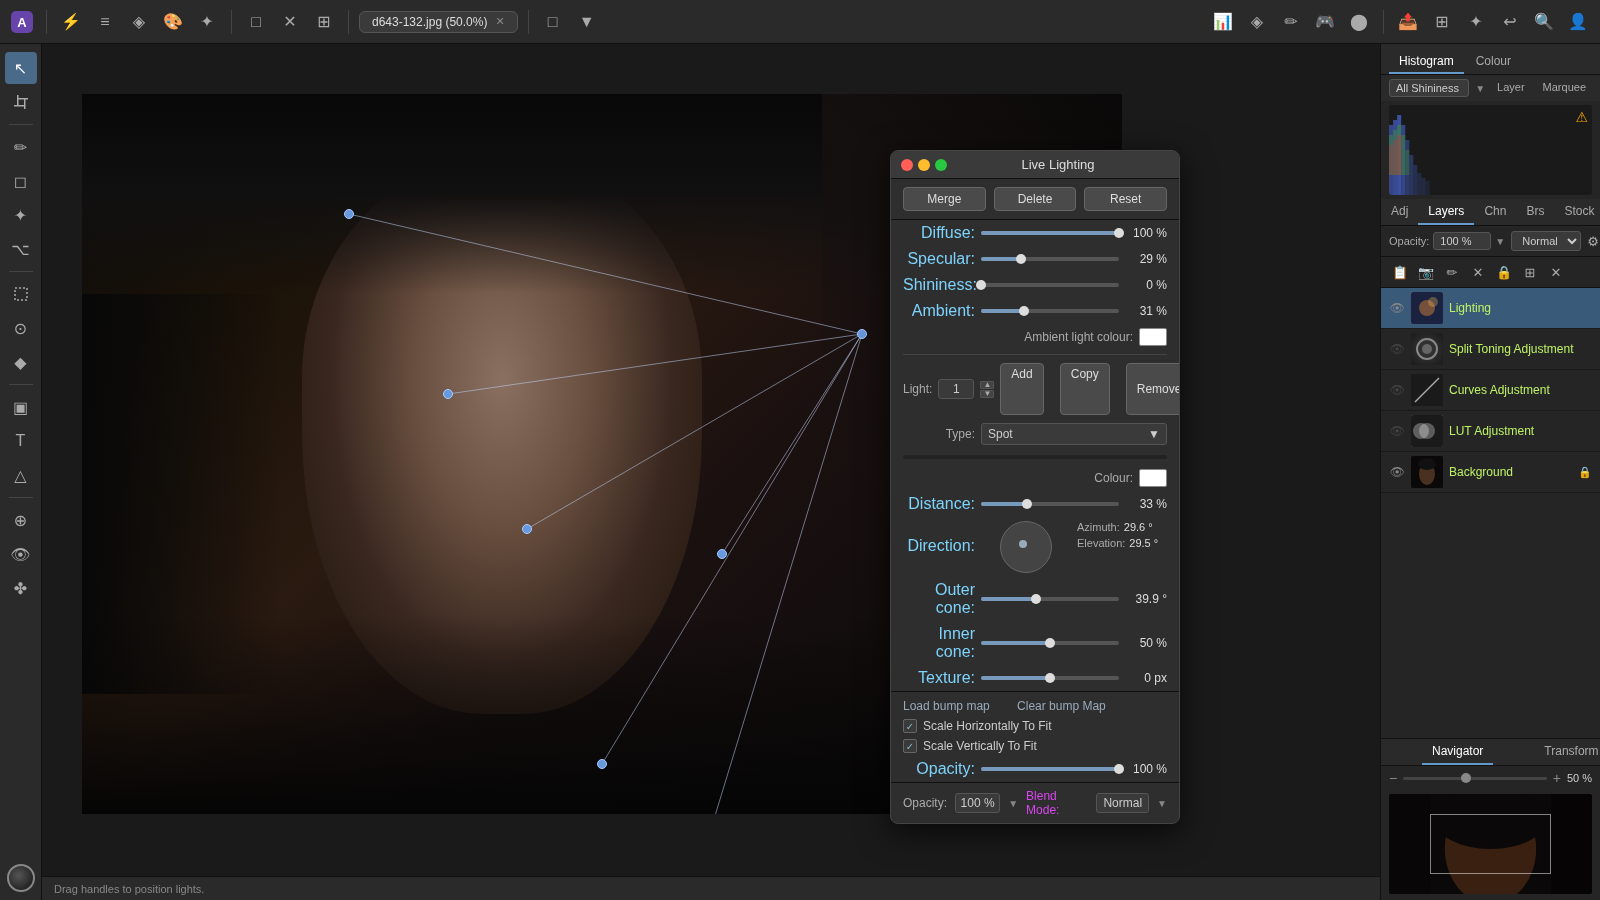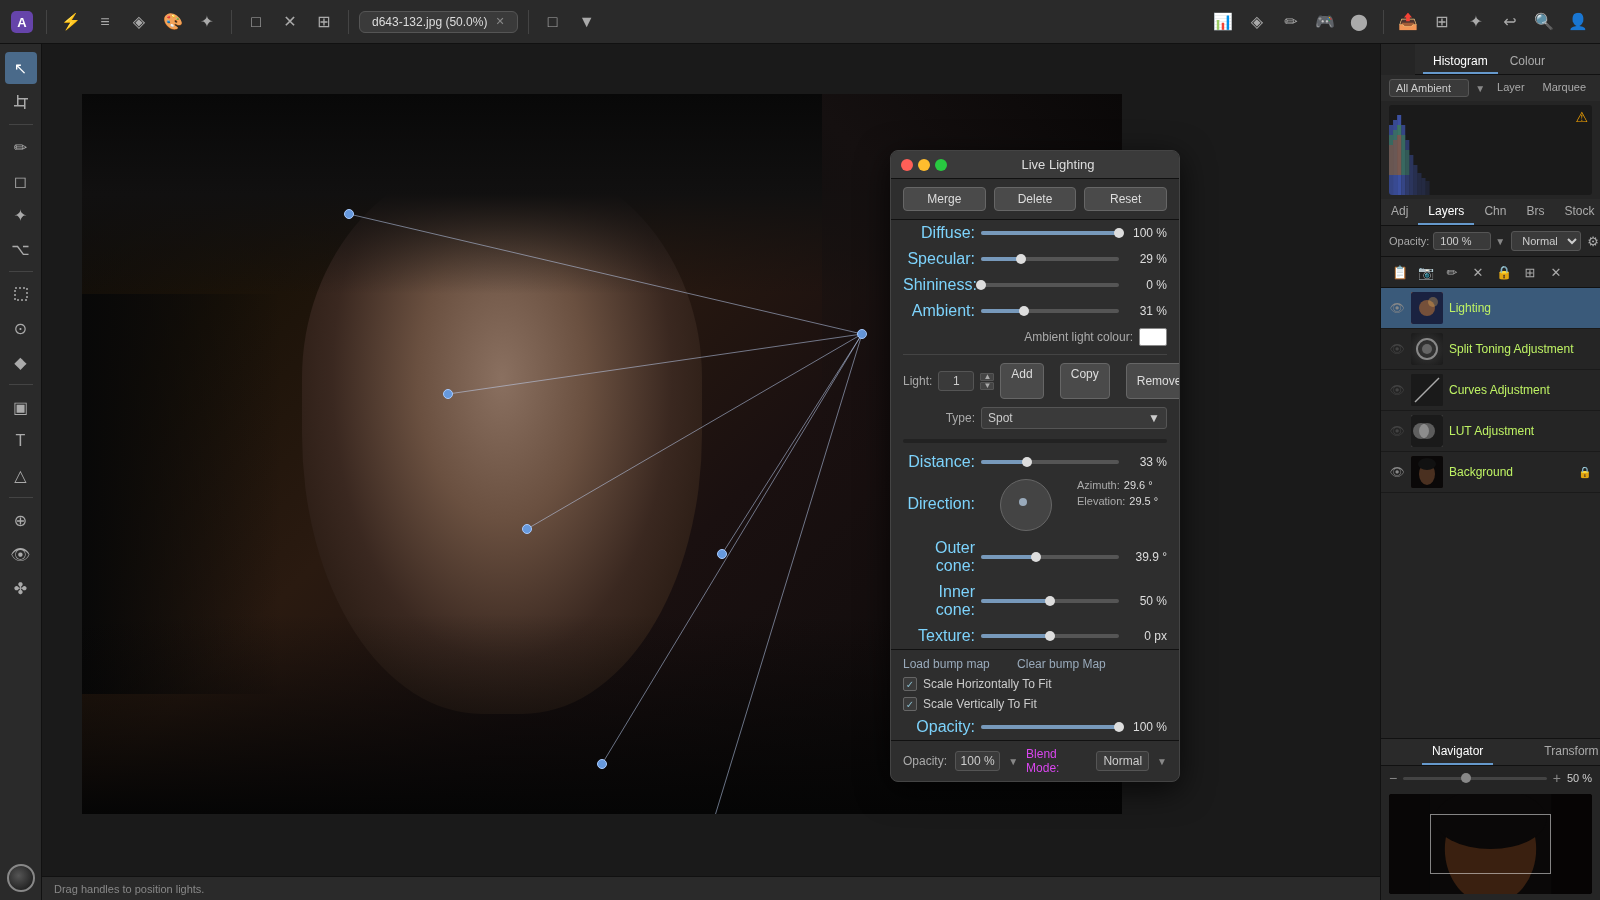--- a/index.html
+++ b/index.html
@@ -162,21 +162,20 @@
     
     #histogram-section {
       background: #252525;
       padding: 0;
     }
     .panel-tabs {
       display: flex; gap: 2px;
       padding: 6px 8px 0;
       border-bottom: 1px solid #111;
       background: #2a2a2a;
-      margin-left: 34px;
     }
     .panel-tab {
       padding: 4px 10px;
       color: #aaa; cursor: pointer;
       font-size: 12px;
       border-bottom: 2px solid transparent;
     }
     .panel-tab.active { color: #fff; border-bottom-color: #6699cc; }
     .histogram-controls {
       display: flex; align-items: center;
@@ -709,34 +708,38 @@
     <div class="ll-light-control">
       <div class="ll-light-label">Light:</div>
       <input class="ll-light-num" value="1" type="text" style="">
       <div class="ll-light-spinner">
         <div class="ll-spin-btn">▲</div>
         <div class="ll-spin-btn">▼</div>
       </div>
       <div class="ll-action-btns">
         <div class="ll-btn" style="flex:none;padding:3px 10px;">Add</div>
         <div class="ll-btn" style="flex:none;padding:3px 10px;">Copy</div>
-        <div class="ll-btn" style="flex:none;padding:10px 10px;">Remove</div>
+        <div class="ll-btn" style="flex:none;padding:18px 10px;">Remove</div>
       </div>
     </div>
 
     <div class="ll-type-row">
       <div class="ll-type-label">Type:</div>
       <div class="ll-type-select">
         <span>Spot</span>
         <span>▼</span>
       </div>
     </div>
 
     <div class="ll-separator-box"></div>
 
+    <div class="ll-colour-row">
+      <div class="ll-colour-label">Colour:</div>
+      <div class="ll-color-swatch"></div>
+    </div>
 
     <div class="ll-row">
       <div class="ll-label">Distance:</div>
       <div class="ll-slider-track">
         <div class="ll-slider-fill" style="width:33%;"></div>
         <div class="ll-slider-thumb" style="left:33%;"></div>
       </div>
       <div class="ll-value">33 %</div>
     </div>
 
@@ -822,21 +825,21 @@
   </div>
 
   <div id="right-panel">
 
     <div id="histogram-section">
       <div class="panel-tabs">
         <div class="panel-tab active">Histogram</div>
         <div class="panel-tab">Colour</div>
       </div>
       <div class="histogram-controls">
-        <div class="histogram-dropdown">All Ambient</div>
+        <div class="histogram-dropdown">All Shininess</div>
         <div class="histogram-chevron">▼</div>
         <div class="panel-tab" style="font-size:11px;padding:2px 6px;">Layer</div>
         <div class="panel-tab" style="font-size:11px;padding:2px 6px;">Marquee</div>
       </div>
       <div class="histogram-canvas">
         
         <svg width="100%" height="90" viewBox="0 0 200 90" preserveAspectRatio="none">
 
           <rect x="0" y="20" width="4" height="70" fill="rgba(60,80,160,0.8)"></rect>
           <rect x="4" y="15" width="4" height="75" fill="rgba(60,80,160,0.9)"></rect>

